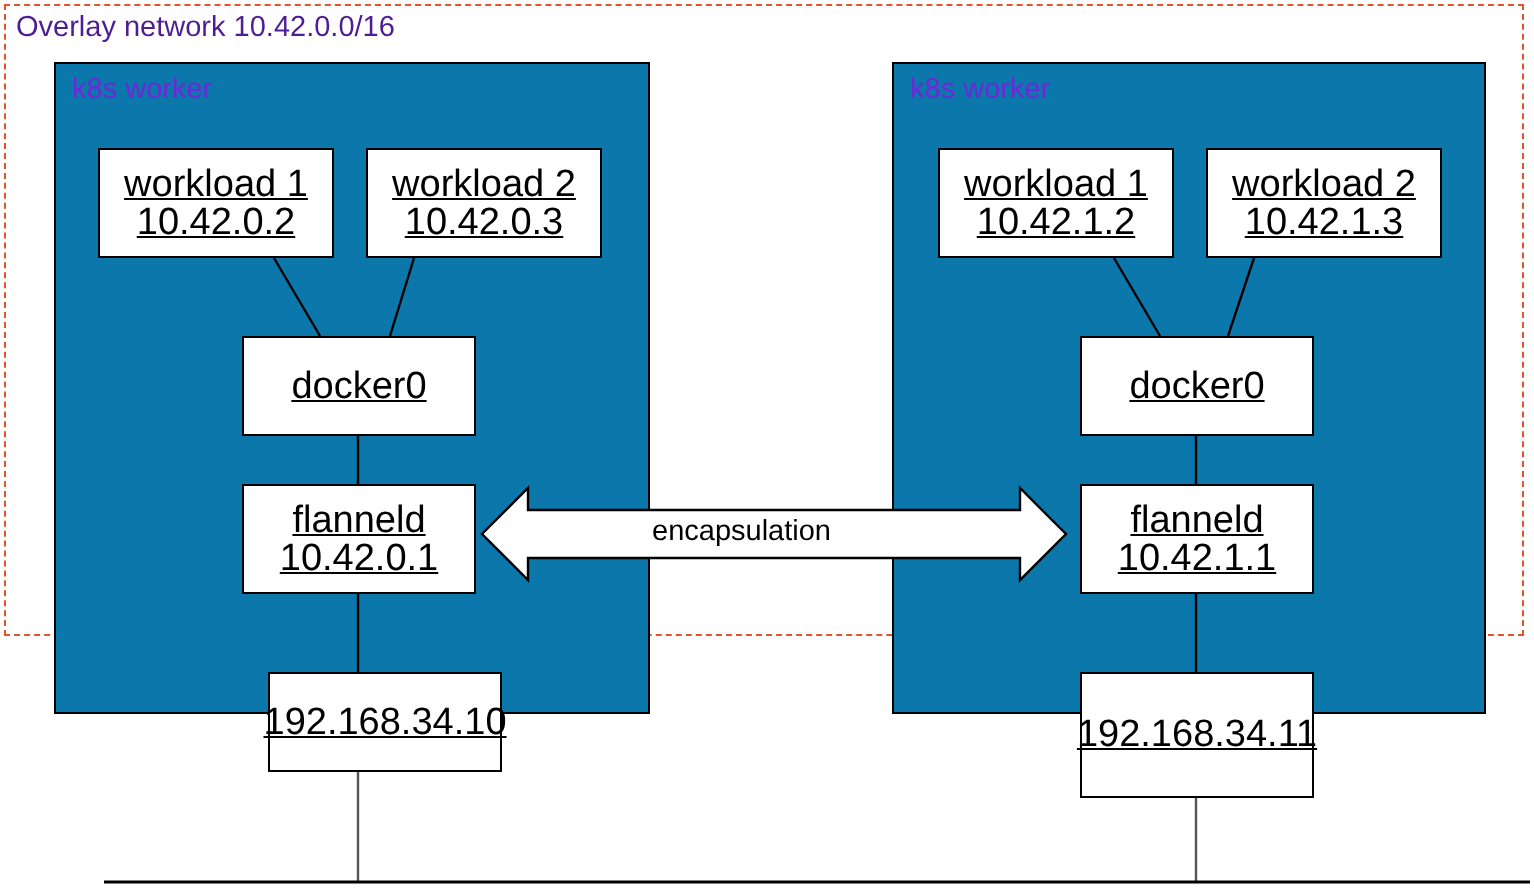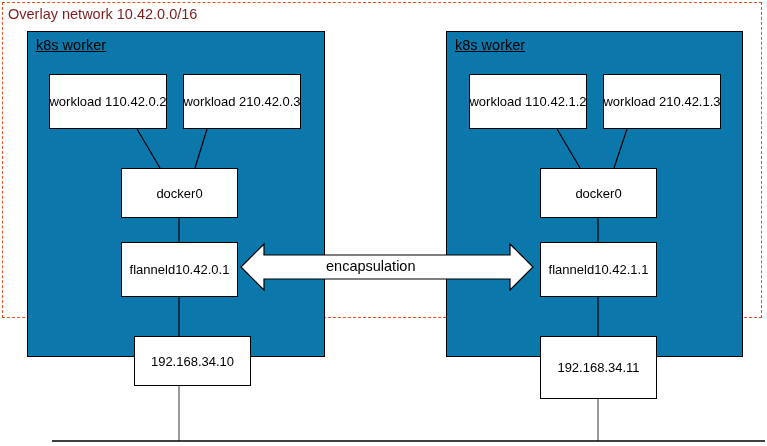--- a/index.html
+++ b/index.html
@@ -23,52 +23,52 @@
     top: 2px;
     width: 760px;
     height: 316px;
     border: 1.5px dashed #e8522a;
     box-sizing: border-box;
   }
   .overlay-label {
     position: absolute;
     left: 8px;
     top: 6px;
-    color: #7f1d1d;
+    color: #4c1d95;
     font-size: 14.5px;
     line-height: 17px;
     white-space: nowrap;
   }
   .worker-box {
     position: absolute;
     background: #0b77ab;
     border: 1.5px solid #000000;
     box-sizing: border-box;
   }
   .worker-label {
     position: absolute;
-    color: #000000;
+    color: #6d28d9;
     font-size: 14.5px;
     line-height: 17px;
     white-space: nowrap;
-    text-decoration: underline;
   }
   .node-box {
     position: absolute;
     background: #ffffff;
     border: 1.2px solid #000000;
     box-sizing: border-box;
     display: flex;
-    flex-direction: row;
+    flex-direction: column;
     align-items: center;
     justify-content: center;
-    font-size: 13px;
+    font-size: 19px;
     line-height: 19px;
     color: #000000;
     text-align: center;
+    text-decoration: underline;
   }
   .node-box span { display: block; white-space: nowrap; }
   svg.wires {
     position: absolute;
     left: 0;
     top: 0;
     width: 767px;
     height: 446px;
     pointer-events: none;
   }

